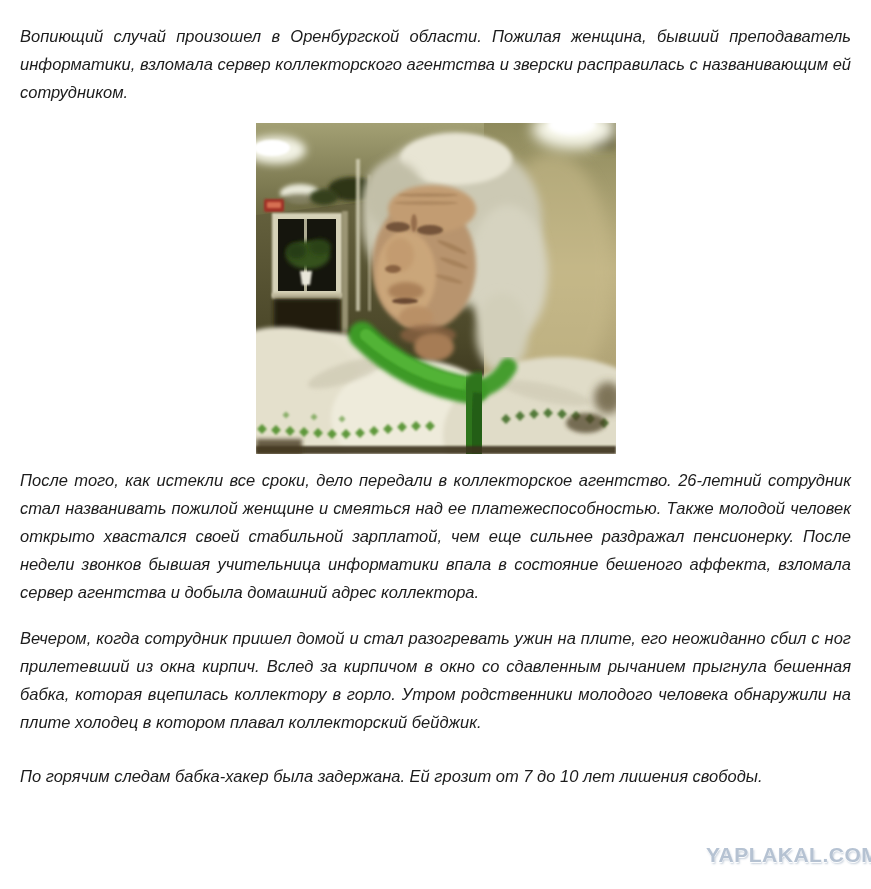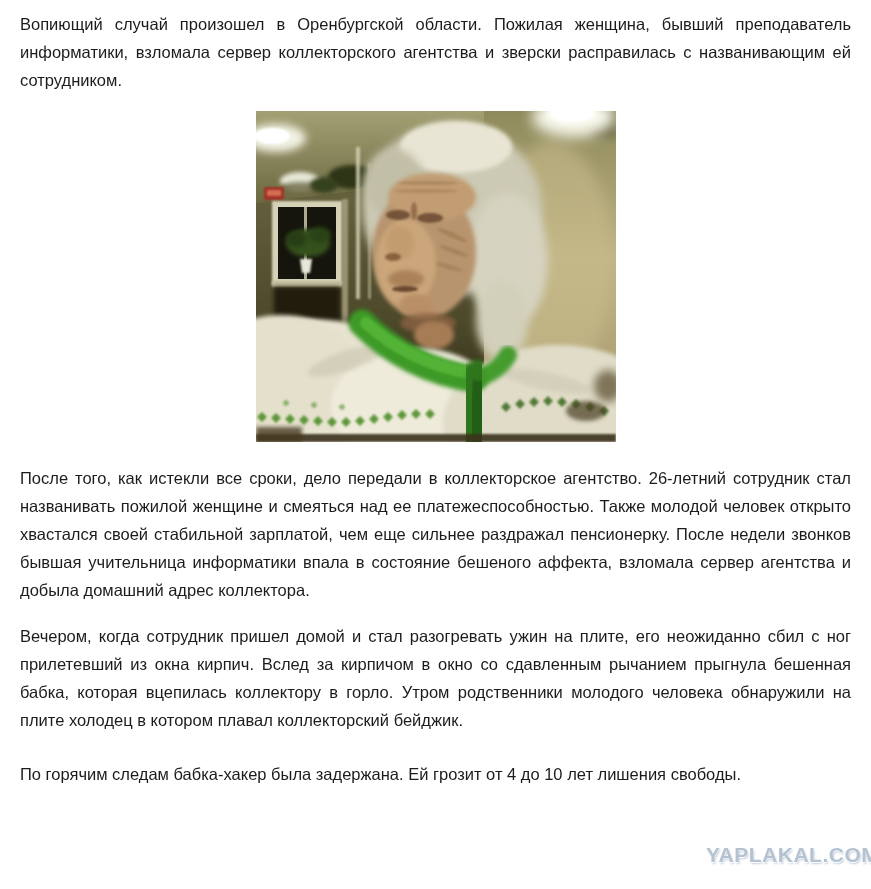--- a/index.html
+++ b/index.html
@@ -5,37 +5,37 @@
   html, body { margin: 0; padding: 0; background: #ffffff; }
   .page {
     position: relative;
     width: 871px;
     height: 889px;
     overflow: hidden;
     background: #ffffff;
     font-family: "Liberation Sans", sans-serif;
     color: #1c1c1c;
   }
-  .content { padding: 10px 20px 0 20px; }
+  .content { padding: 22px 20px 0 20px; font-style: italic; }
   .para {
     margin: 0;
     font-size: 16.5px;
     line-height: 28px;
     text-align: justify;
   }
   .para-1 { margin-top: 0; }
   .photo-wrap {
     width: 360px;
     height: 331px;
     margin: 17px auto 0 auto;
     overflow: hidden;
     background: #5e5a38;
   }
   .para-2 { margin-top: 44px; }
-  .para-3 { margin-top: 22px; }
+  .para-3 { margin-top: 12px; }
   .para-4 { margin-top: 18px; }
   .para-5 { margin-top: 26px; text-align: left; }
   .watermark {
     position: absolute;
     top: 843px;
     left: 706px;
     font-size: 21px;
     font-weight: bold;
     letter-spacing: 0.5px;
     color: #b5c2d2;
@@ -190,17 +190,17 @@
         <ellipse cx="330" cy="300" rx="20" ry="10" fill="#4a3d22" opacity="0.7" filter="url(#b2)"></ellipse>
         <ellipse cx="352" cy="275" rx="14" ry="16" fill="#57482a" opacity="0.7" filter="url(#b4)"></ellipse>
 
         <rect x="0" y="323" width="360" height="8" fill="#3a321d" opacity="0.9" filter="url(#b1)"></rect>
         <rect x="0" y="316" width="46" height="15" fill="#463b24" opacity="0.8" filter="url(#b2)"></rect>
       </svg>
     </figure>
 
     <p class="para para-3">После того, как истекли все сроки, дело передали в коллекторское агентство. 26-летний сотрудник стал названивать пожилой женщине и смеяться над ее платежеспособностью. Также молодой человек открыто хвастался своей стабильной зарплатой, чем еще сильнее раздражал пенсионерку. После недели звонков бывшая учительница информатики впала в состояние бешеного аффекта, взломала сервер агентства и добыла домашний адрес коллектора.</p>
     <p class="para para-4">Вечером, когда сотрудник пришел домой и стал разогревать ужин на плите, его неожиданно сбил с ног прилетевший из окна кирпич. Вслед за кирпичом в окно со сдавленным рычанием прыгнула бешенная бабка, которая вцепилась коллектору в горло. Утром родственники молодого человека обнаружили на плите холодец в котором плавал коллекторский бейджик.</p>
-    <p class="para para-5">По горячим следам бабка-хакер была задержана. Ей грозит от 4 до 10 лет лишения свободы.</p>
+    <p class="para para-5">По горячим следам бабка-хакер была задержана. Ей грозит от 7 до 10 лет лишения свободы.</p>
   </div>
 
   <div class="watermark">YAPLAKAL.COM</div>
 </div>
 
 </body></html>

